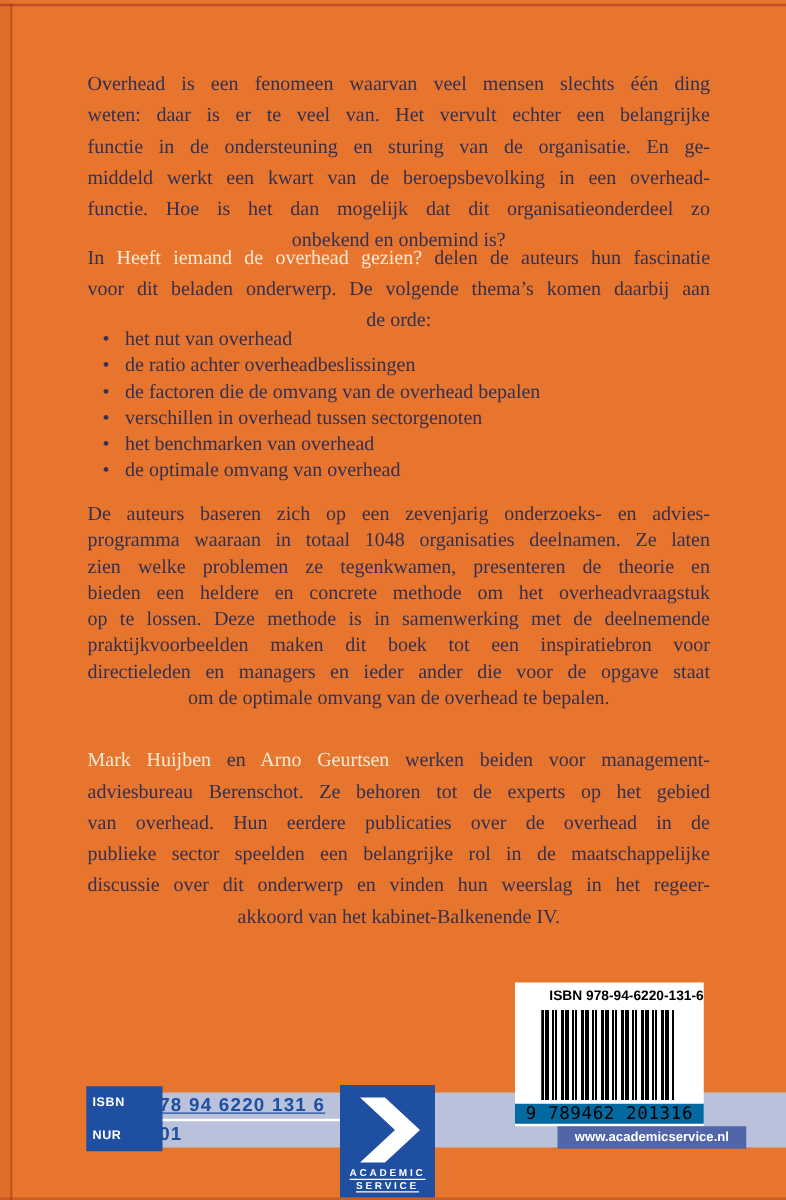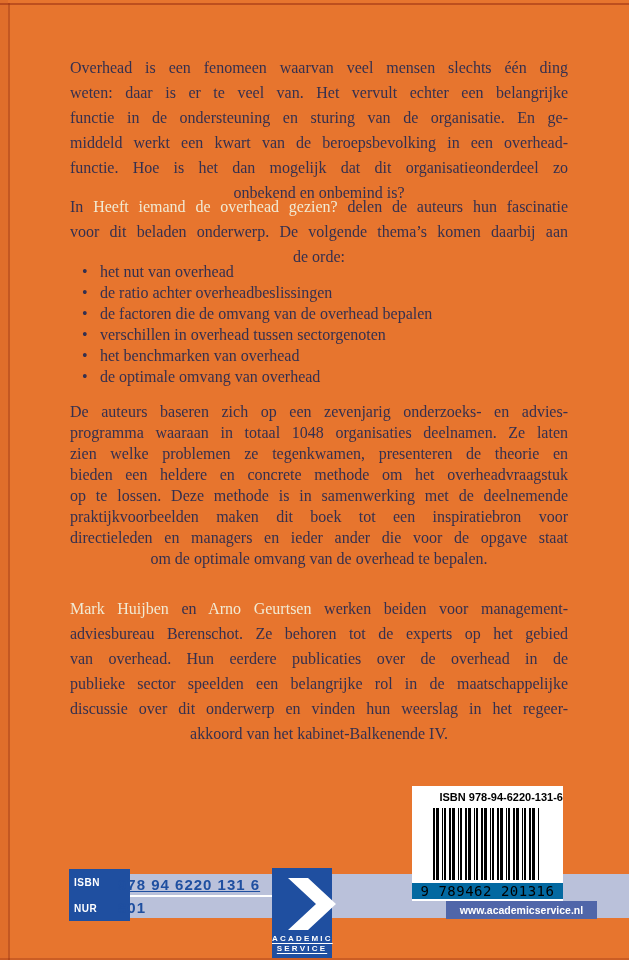--- a/index.html
+++ b/index.html
@@ -39,21 +39,21 @@
               color:#fff; font-family:"Liberation Sans","DejaVu Sans",sans-serif; font-weight:bold;
               font-size:10px; letter-spacing:.5px; }
   .code-label { height:26px; line-height:27px; padding-left:5px; }
   .num { position:absolute; left:118px; height:21px; line-height:22px; color:#1F4FA0;
          font-family:"Liberation Sans","DejaVu Sans",sans-serif; font-weight:bold;
          font-size:15px; letter-spacing:1px; }
   .isbn-value { top:874px;text-decoration:underline; }
   .nur-value  { top:897px; }
 
   
-  .as-logo { position:absolute; left:272px; top:868px; width:60px; height:90px; background:#1F4FA0; }
+  .as-logo { position:absolute; left:272px; top:868px; width:76px; height:90px; background:#1F4FA0; }
   .as-logo .chev { position:absolute; left:6px; top:8px; width:64px; height:56px; }
   .logo-text { position:absolute; left:0; bottom:4px; width:100%; text-align:center;
                color:#fff; font-family:"Liberation Sans","DejaVu Sans",sans-serif;
                font-weight:bold; font-size:8px; letter-spacing:2.2px; }
   .logo-text div { text-decoration:underline; text-underline-offset:2px; line-height:10px; }
 
   
   .barcode-box { position:absolute; left:412px; top:786px; width:151px; height:115px; background:#FFFFFF; }
   .bc-header { margin-top:5px; text-align:right; color:#000;
                font-family:"Liberation Sans","DejaVu Sans",sans-serif; font-weight:bold; font-size:11px; }

